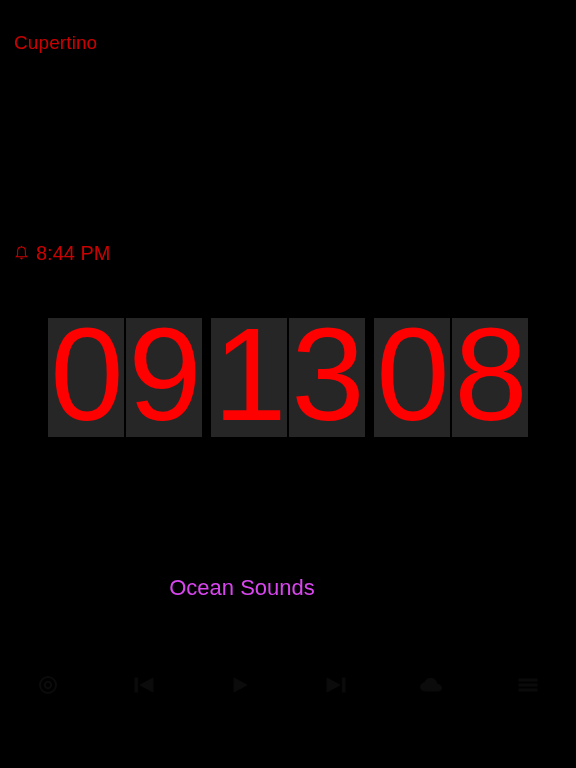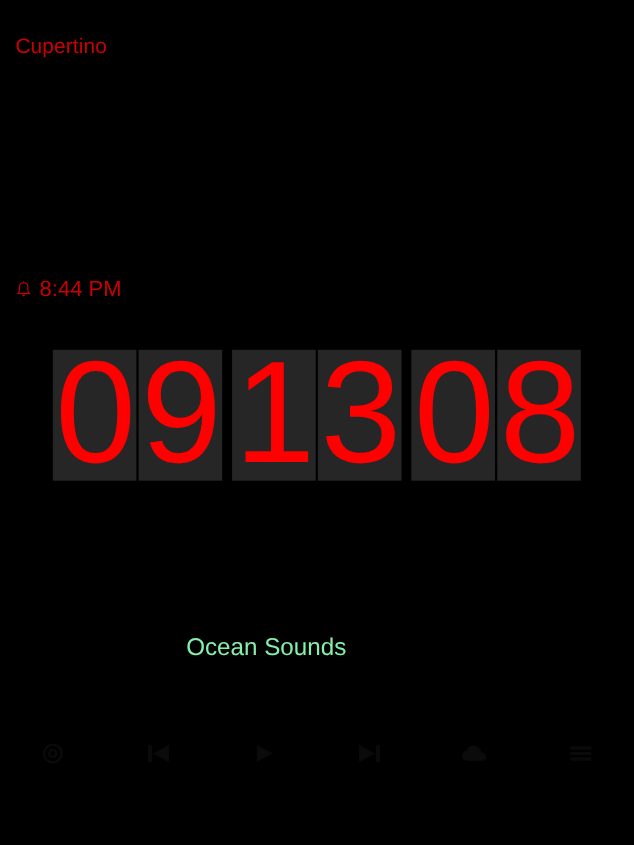--- a/index.html
+++ b/index.html
@@ -46,21 +46,21 @@
   }
 
   
   #info-row {
     position: absolute;
     left: 0;
     top: 243px;
     width: 576px;
     height: 30px;
     display: flex;
-    align-items: flex-end;
+    align-items: flex-start;
     justify-content: space-between;
     padding: 0 14px;
     box-sizing: border-box;
   }
   #alarm-group {
     display: flex;
     align-items: center;
     gap: 7px;
   }
   #bell-icon {
@@ -118,21 +118,21 @@
     top: -3px;
   }
 
   
   #sound-label {
     position: absolute;
     left: 0;
     top: 575px;
     width: 484px;
     text-align: center;
-    color: #86efac;
+    color: #d946ef;
     font-size: 22px;
     line-height: 26px;
   }
 
   
   #bottom-toolbar {
     position: absolute;
     left: 0;
     top: 660px;
     width: 576px;

